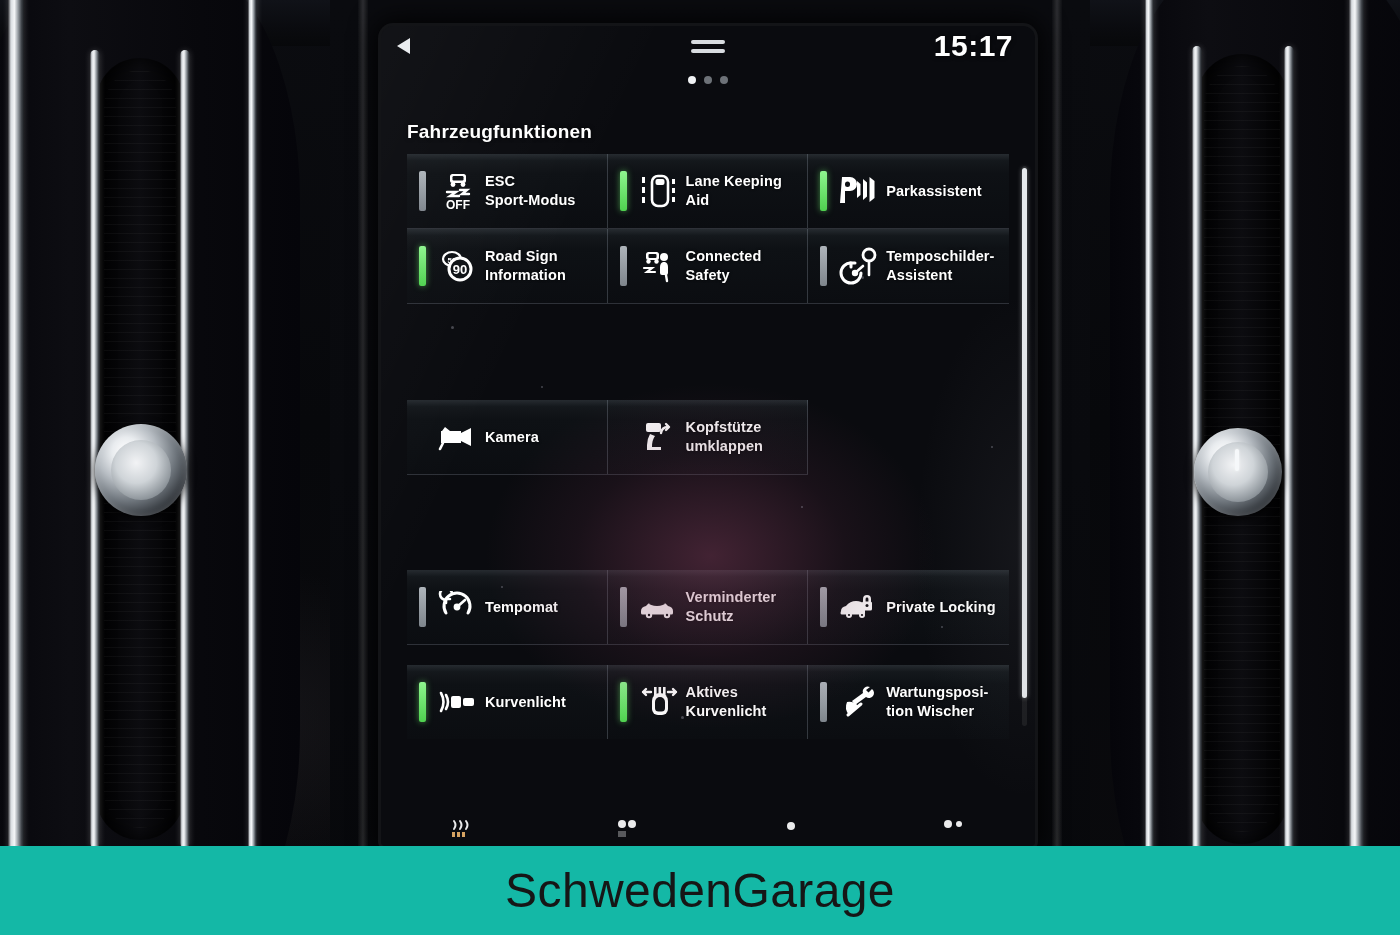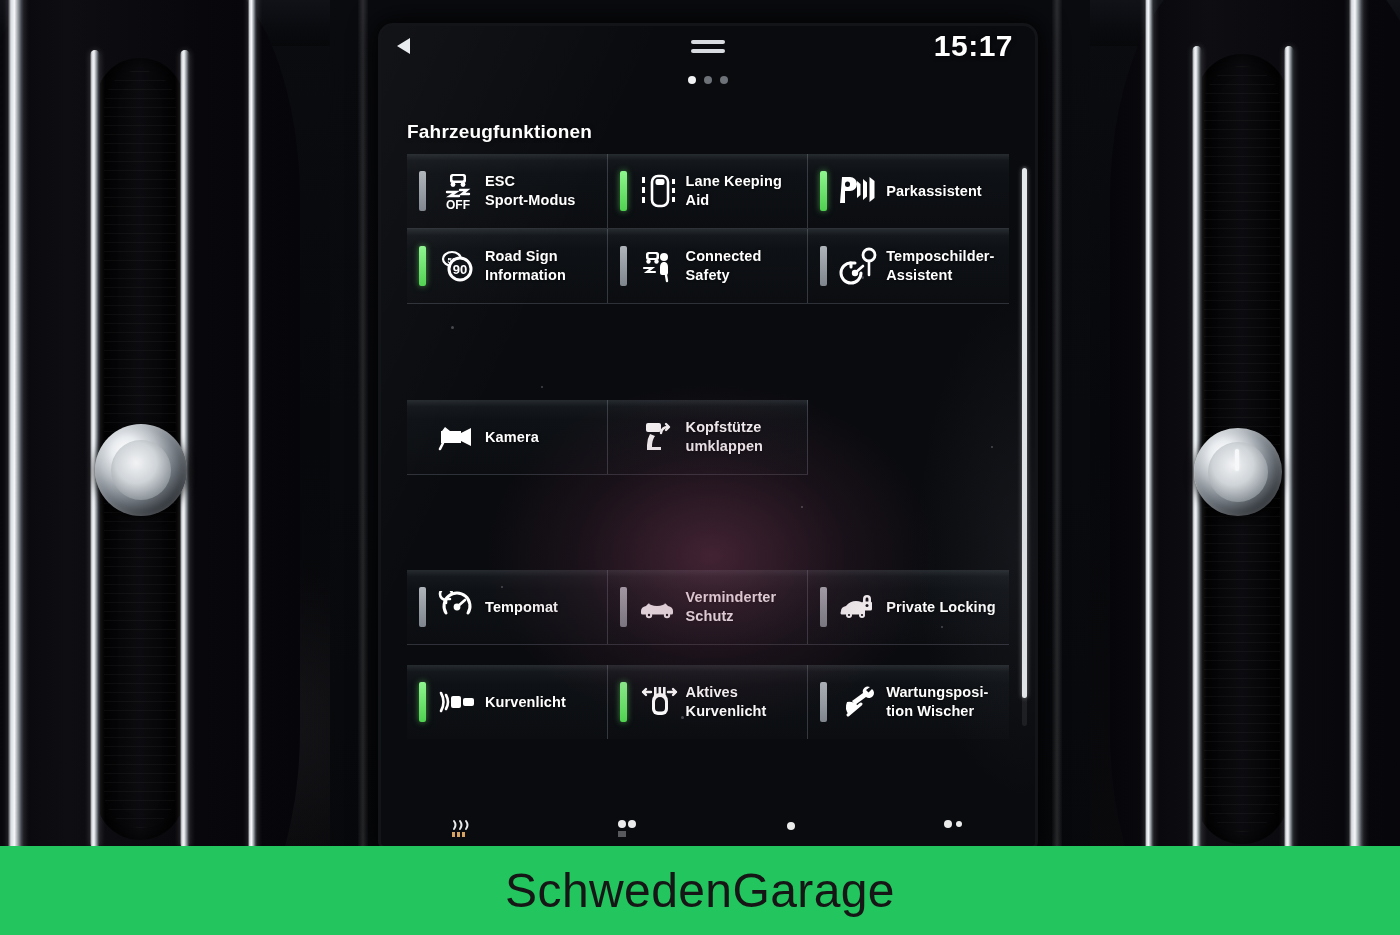--- a/index.html
+++ b/index.html
@@ -156,21 +156,21 @@
   .climate{
     position:absolute;left:0;right:0;bottom:0;height:34px;z-index:10;
     display:flex;align-items:center;justify-content:space-around;
     color:#fff;font-size:15px;font-weight:bold;opacity:.92;
   }
   .climate .ci{display:flex;align-items:center;gap:5px;}
 
   
   #watermark{
     position:absolute;left:0;bottom:0;width:1400px;height:89px;
-    background:#22c55e;display:flex;align-items:center;justify-content:center;
+    background:#14b8a6;display:flex;align-items:center;justify-content:center;
     z-index:60;
   }
   #watermark span{
     color:#161616;font-size:48px;letter-spacing:.4px;font-weight:400;
   }
 </style>
 </head>
 <body>
 
 <div id="dash">

